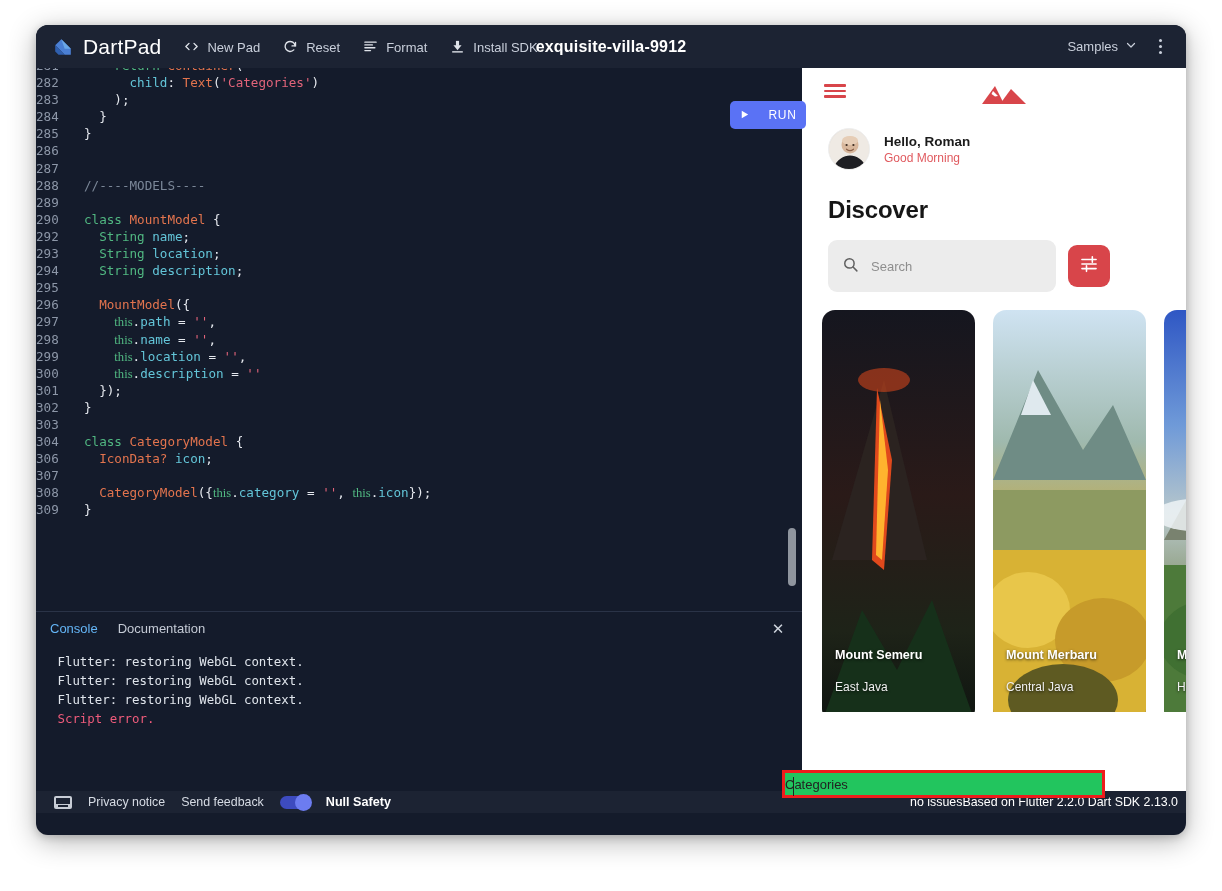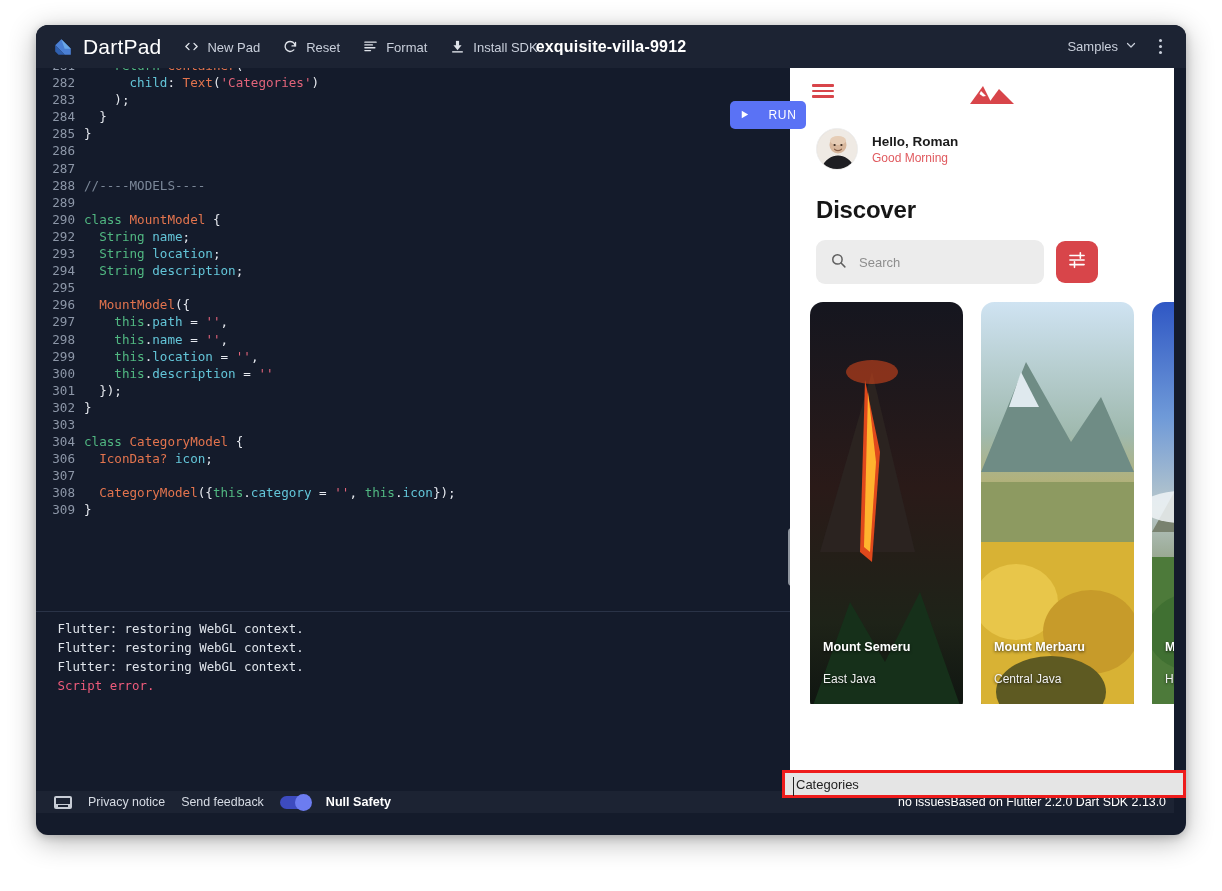--- a/index.html
+++ b/index.html
@@ -69,31 +69,31 @@
   }
   #code-area {
     position: absolute; left: 0; top: 0; right: 0;
     height: 543px; overflow: hidden;
     font-family: "DejaVu Sans Mono", monospace;
     font-size: 12.6px; line-height: 17.1px;
   }
   #code-scroller { position: absolute; left: 0; top: -11px; width: 100%; }
   .cline { display: flex; white-space: pre; height: 17.1px; }
   .lno {
-    width: 48px; min-width: 48px; text-align: right;
+    width: 48px; min-width: 48px; 
     color: #8d97a8; padding-right: 9px; user-select: none;
   }
   .ctext { color: #e6e9ef; }
   .kw  { color: #51b882; }   
   .typ { color: #e3744e; }   
   .prop{ color: #63c5d8; }   
   .str { color: #e2647a; }   
   .cmt { color: #7b8798; }   
   .pun { color: #e6e9ef; }
-  .this{ color: #51b882; }
+  .this{ color: #51b882; font-family: Liberation Serif, serif; }
 
   
   #code-scrollbar {
     position: absolute; right: 6px; top: 460px;
     width: 8px; height: 58px; border-radius: 5px;
     background: #8f959e; cursor: pointer;
   }
 
   
   #console-panel {
@@ -148,21 +148,21 @@
   }
   .toggle .knob {
     position: absolute; right: -2px; top: -2px;
     width: 17px; height: 17px; border-radius: 50%;
     background: #6c7cf0;
   }
   .null-safety { color: #ffffff; font-size: 12.6px; font-weight: bold; }
 
   
   #preview-pane {
-    position: absolute; right: 12px; top: 43px;
+    position: absolute; right: 0; top: 43px;
     width: 384px; height: 745px;
     background: #ffffff; overflow: hidden;
   }
   #preview-statusbar {
     position: absolute; right: 0; bottom: 0;
     width: 384px; height: 22px;
     background: #1c2333;
     display: flex; align-items: center; justify-content: flex-end;
     padding-right: 8px; gap: 0;
   }
@@ -187,21 +187,21 @@
   .greet-name { font-size: 13.5px; font-weight: bold; color: #1b1b1b; }
   .greet-sub  { font-size: 12px; color: #e05a5f; margin-top: 2px; }
 
   .discover {
     font-size: 24px; font-weight: bold; color: #161616;
     padding: 26px 0 0 26px; letter-spacing: -.2px;
   }
 
   .search-row { display: flex; align-items: center; padding: 16px 0 0 26px; gap: 12px; }
   .search-box {
-    width: 228px; height: 44px; border-radius: 9px;
+    width: 228px; height: 52px; border-radius: 9px;
     background: #ececec; display: flex; align-items: center; padding-left: 14px;
     cursor: text;
   }
   .search-ph { color: #8e8e8e; font-size: 13px; margin-left: 12px; }
   .filter-btn {
     width: 42px; height: 42px; border-radius: 9px; background: #d8454a;
     display: flex; align-items: center; justify-content: center; cursor: pointer;
   }
 
   .cards-row {
@@ -213,25 +213,25 @@
     border-radius: 13px; overflow: hidden; position: relative;
     cursor: pointer;
   }
   .card-caption { position: absolute; left: 13px; bottom: 28px; }
   .card-title { color: #fff; font-size: 12.6px; font-weight: bold; text-shadow: 0 1px 3px rgba(0,0,0,.7); }
   .card-sub   { color: #f0f0f0; font-size: 12px; text-shadow: 0 1px 3px rgba(0,0,0,.7); margin-top: 18px; }
 
   
   #categories-strip {
     position: absolute; left: 782px; top: 770px;
-    width: 404px; height: 28px;
+    width: 323px; height: 28px;
     border: 3px solid #ee1c1c;
-    background: #e5e5e5;
+    background: #22c55e;
     display: flex; align-items: center;
-    padding-left: 11px;
+    padding-left: 0;
     z-index: 40;
   }
   #categories-strip .cat-label { font-size: 13px; color: #222; }
   #cat-caret {
     position: absolute; left: 8px; top: 4px; width: 1px; height: 19px; background:#222;
   }
 </style>
 </head>
 <body>
 
@@ -344,20 +344,25 @@
           <div class="cline"><span class="lno">306</span><span class="ctext"><span class="pun">  </span><span class="typ">IconData?</span><span class="pun"> </span><span class="prop">icon</span><span class="pun">;</span></span></div>
           <div class="cline"><span class="lno">307</span><span class="ctext"></span></div>
           <div class="cline"><span class="lno">308</span><span class="ctext"><span class="pun">  </span><span class="typ">CategoryModel</span><span class="pun">({</span><span class="this">this</span><span class="pun">.</span><span class="prop">category</span><span class="pun"> = </span><span class="str">''</span><span class="pun">, </span><span class="this">this</span><span class="pun">.</span><span class="prop">icon</span><span class="pun">});</span></span></div>
           <div class="cline"><span class="lno">309</span><span class="ctext"><span class="pun">}</span></span></div>
         </div>
     </div>
 
     <div id="code-scrollbar"></div>
 
     <div id="console-panel">
+      <div id="console-tabs">
+        <span class="ctab active">Console</span>
+        <span class="ctab idle">Documentation</span>
+        <span id="console-close">✕</span>
+      </div>
       <div id="console-out">
           <div class="c-line"> Flutter: restoring WebGL context.</div>
           <div class="c-line"> Flutter: restoring WebGL context.</div>
           <div class="c-line"> Flutter: restoring WebGL context.</div>
           <div class="c-err"> Script error.</div>
         </div>
     </div>
 
     <div id="statusbar">
       <span class="kb-icon"></span>

